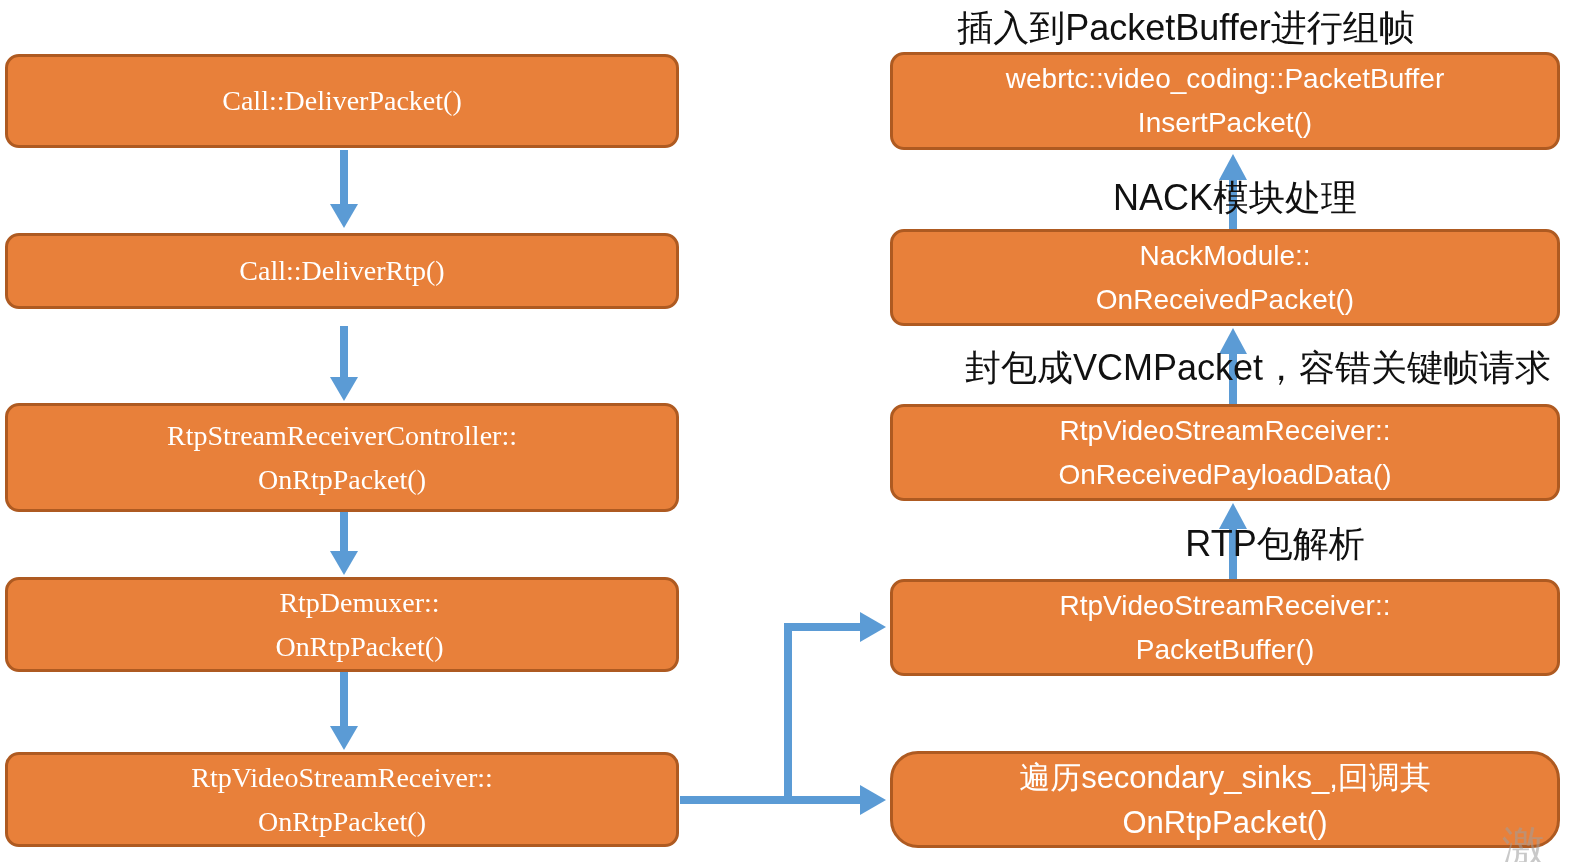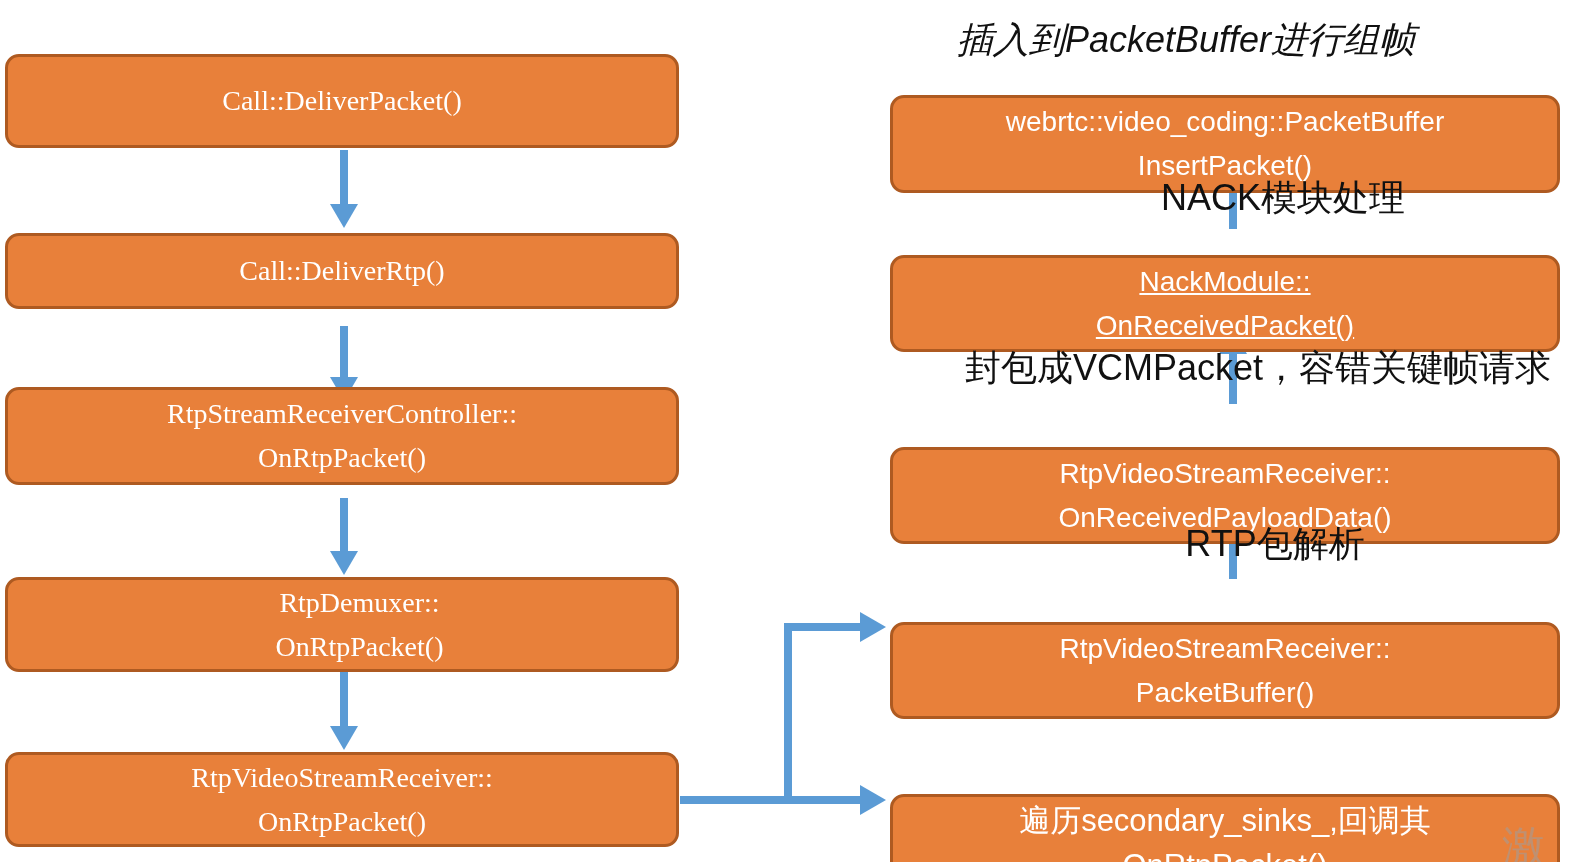--- a/index.html
+++ b/index.html
@@ -33,42 +33,42 @@
     flex-direction: column;
     align-items: center;
     justify-content: center;
     text-align: center;
     font-size: 28px;
     line-height: 44px;
     z-index: 2;
   }
   .box .bline { display: block; white-space: nowrap; }
   .lbox { left: 5px;  width: 674px; font-family: Liberation Serif, serif; }
-  .rbox { left: 890px; width: 670px; margin-top: 43px; }
+  .rbox { left: 890px; width: 670px; }
   #L1 { top: 54px;  height: 94px; }
   #L2 { top: 233px; height: 76px; }
-  #L3 { top: 387px; height: 98px; }
+  #L3 { top: 403px; height: 109px; }
   #L4 { top: 577px; height: 95px; padding-left: 35px; }
   #L5 { top: 752px; height: 95px; }
   #R1 { top: 52px;  height: 98px; }
-  #R2 { top: 212px; height: 97px; text-decoration: underline; }
+  #R2 { top: 229px; height: 97px; }
   #R3 { top: 404px; height: 97px; }
   #R4 { top: 579px; height: 97px; }
-  #R5 { top: 751px; height: 97px; font-size: 31px; line-height: 45px; }
+  #R5 { top: 751px; height: 97px; font-size: 31px; line-height: 45px; border-radius: 28px; }
   .flow-label {
     position: absolute;
     color: #111111;
     font-size: 36px;
     line-height: 44px;
     text-align: center;
     white-space: nowrap;
     z-index: 3;
   }
-  #T1 { left: 878px;  width: 616px; top: 18px; font-style: italic; }
-  #T2 { left: 1128px; width: 310px; top: 176px; }
+  #T1 { left: 878px;  width: 616px; top: 6px; }
+  #T2 { left: 1080px; width: 310px; top: 176px; }
   #T3 { left: 950px;  width: 616px; top: 346px; }
   #T4 { left: 1135px; width: 280px; top: 522px; }
   .watermark {
     position: absolute;
     left: 1502px;
     top: 818px;
     font-size: 44px;
     color: #9e9e9e;
     opacity: 0.55;
     z-index: 4;

